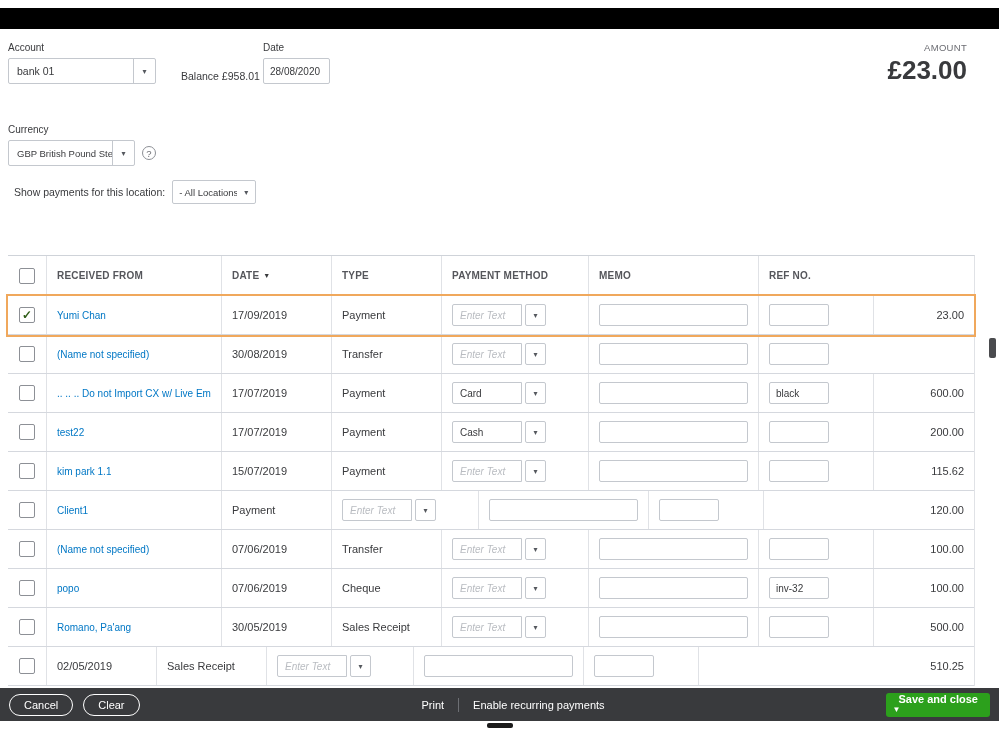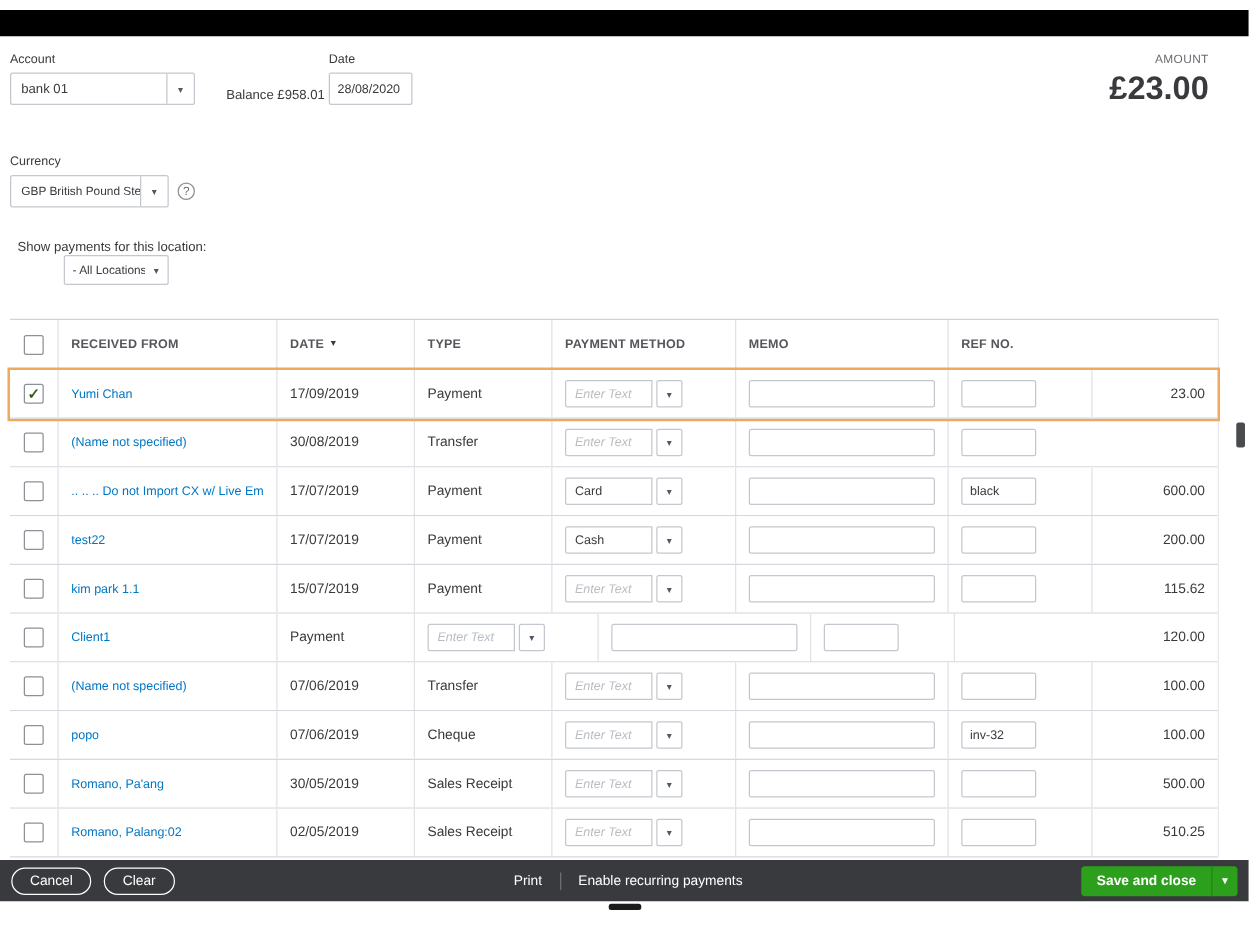--- a/index.html
+++ b/index.html
@@ -24,21 +24,21 @@
 
   .amount-block { position:absolute; right:32px; top:42px; text-align:right; }
   .amount-label { font-size:9.5px; color:#6b6c72; letter-spacing:.3px; }
   .amount-value { font-size:26px; font-weight:bold; color:#393a3d; margin-top:2px; }
 
   .currency-field { left:8px; top:124px; }
   .currency-select { width:127px; }
   .currency-select .select-text { font-size:9.5px; }
   .help-icon { position:absolute; left:142px; top:146px; width:14px; height:14px; border:1px solid #8d9096; border-radius:50%; color:#6b6c72; font-size:9.5px; display:flex; align-items:center; justify-content:center; }
 
-  .location-row { position:absolute; left:14px; top:192px; display:flex; align-items:center;flex-direction:column; }
+  .location-row { position:absolute; left:14px; top:180px; display:flex; align-items:center; }
   .location-label { font-size:10.5px; color:#393a3d; margin-right:7px; }
   .location-select { width:84px; height:24px; }
   .location-select .select-text { font-size:9.5px; padding:0 6px; }
   .location-select .select-arrow { width:18px; border-left:none; }
 
   .section-title { position:absolute; left:14px; top:224px; font-size:15px; font-weight:bold; color:#393a3d; }
 
   
   .table { position:absolute; left:8px; top:255px; width:967px; border-top:1px solid #cfd3d9; border-right:1px solid #e0e2e6; }
   .trow { display:flex; align-items:stretch; height:39px; border-bottom:1px solid #d5d8de; background:#fff; position:relative; }
@@ -70,21 +70,21 @@
   .ref-input { width:60px; height:22px; border:1px solid #c4c8ce; border-radius:2px; padding:0 6px; font-size:10px; font-family:"Liberation Sans",sans-serif; color:#393a3d; }
 
   
   .footerbar { position:absolute; left:0; top:688px; width:999px; height:33px; background:#393a3d; display:flex; align-items:center; }
   .btn-outline { border:1px solid #fff; color:#fff; background:transparent; border-radius:13px; height:22px; padding:0 14px; font-size:11px; font-family:"Liberation Sans",sans-serif; display:flex; align-items:center; cursor:pointer; }
   .btn-cancel { margin-left:9px; }
   .btn-clear { margin-left:10px; }
   .footer-center { display:flex; align-items:center; margin:0 auto; }
   .footer-link { color:#fff; font-size:11px; cursor:pointer; }
   .footer-sep { width:1px; height:14px; background:#6d6f74; margin:0 14px; }
-  .btn-save { margin-right:9px; background:#2ca01c; border-radius:3px; height:24px; display:flex; align-items:stretch; cursor:pointer; }
+  .btn-save { margin-right:9px; background:#2ca01c; border-radius:3px; height:24px; display:flex; align-items:stretch; cursor:pointer;flex-direction:column; }
   .btn-save-label { display:flex; align-items:center; padding:0 12px; color:#fff; font-size:11px; font-weight:bold; }
   .btn-save-divider { width:1px; background:#238413; }
   .btn-save-arrow { width:20px; display:flex; align-items:center; justify-content:center; color:#fff; font-size:8px; }
 
   .scroll-thumb { position:absolute; right:3px; top:338px; width:7px; height:20px; background:#4a4b4e; border-radius:2px; }
   .bottom-handle { position:absolute; left:487px; top:723px; width:26px; height:5px; background:#1b1b1b; border-radius:2px; }
 </style>
 </head>
 <body>
 
@@ -347,23 +347,20 @@
         <input class="memo-input" style="">
       </div>
       <div class="cell c-ref">
         <input class="ref-input" style="">
       </div>
       <div class="cell c-amount">500.00</div>
     </div>
         <div class="trow">
       <div class="cell c-check">
         <span class="checkbox"></span>
-      </div>
-      <div class="cell c-from">
-        <a class="link">Romano, Palang:02</a>
       </div>
       <div class="cell c-date">02/05/2019</div>
       <div class="cell c-type">Sales Receipt</div>
       <div class="cell c-method">
         <span class="pm">
           <span class="pm-box placeholder">Enter Text</span>
           <span class="pm-arrow">▾</span>
         </span>
       </div>
       <div class="cell c-memo">

